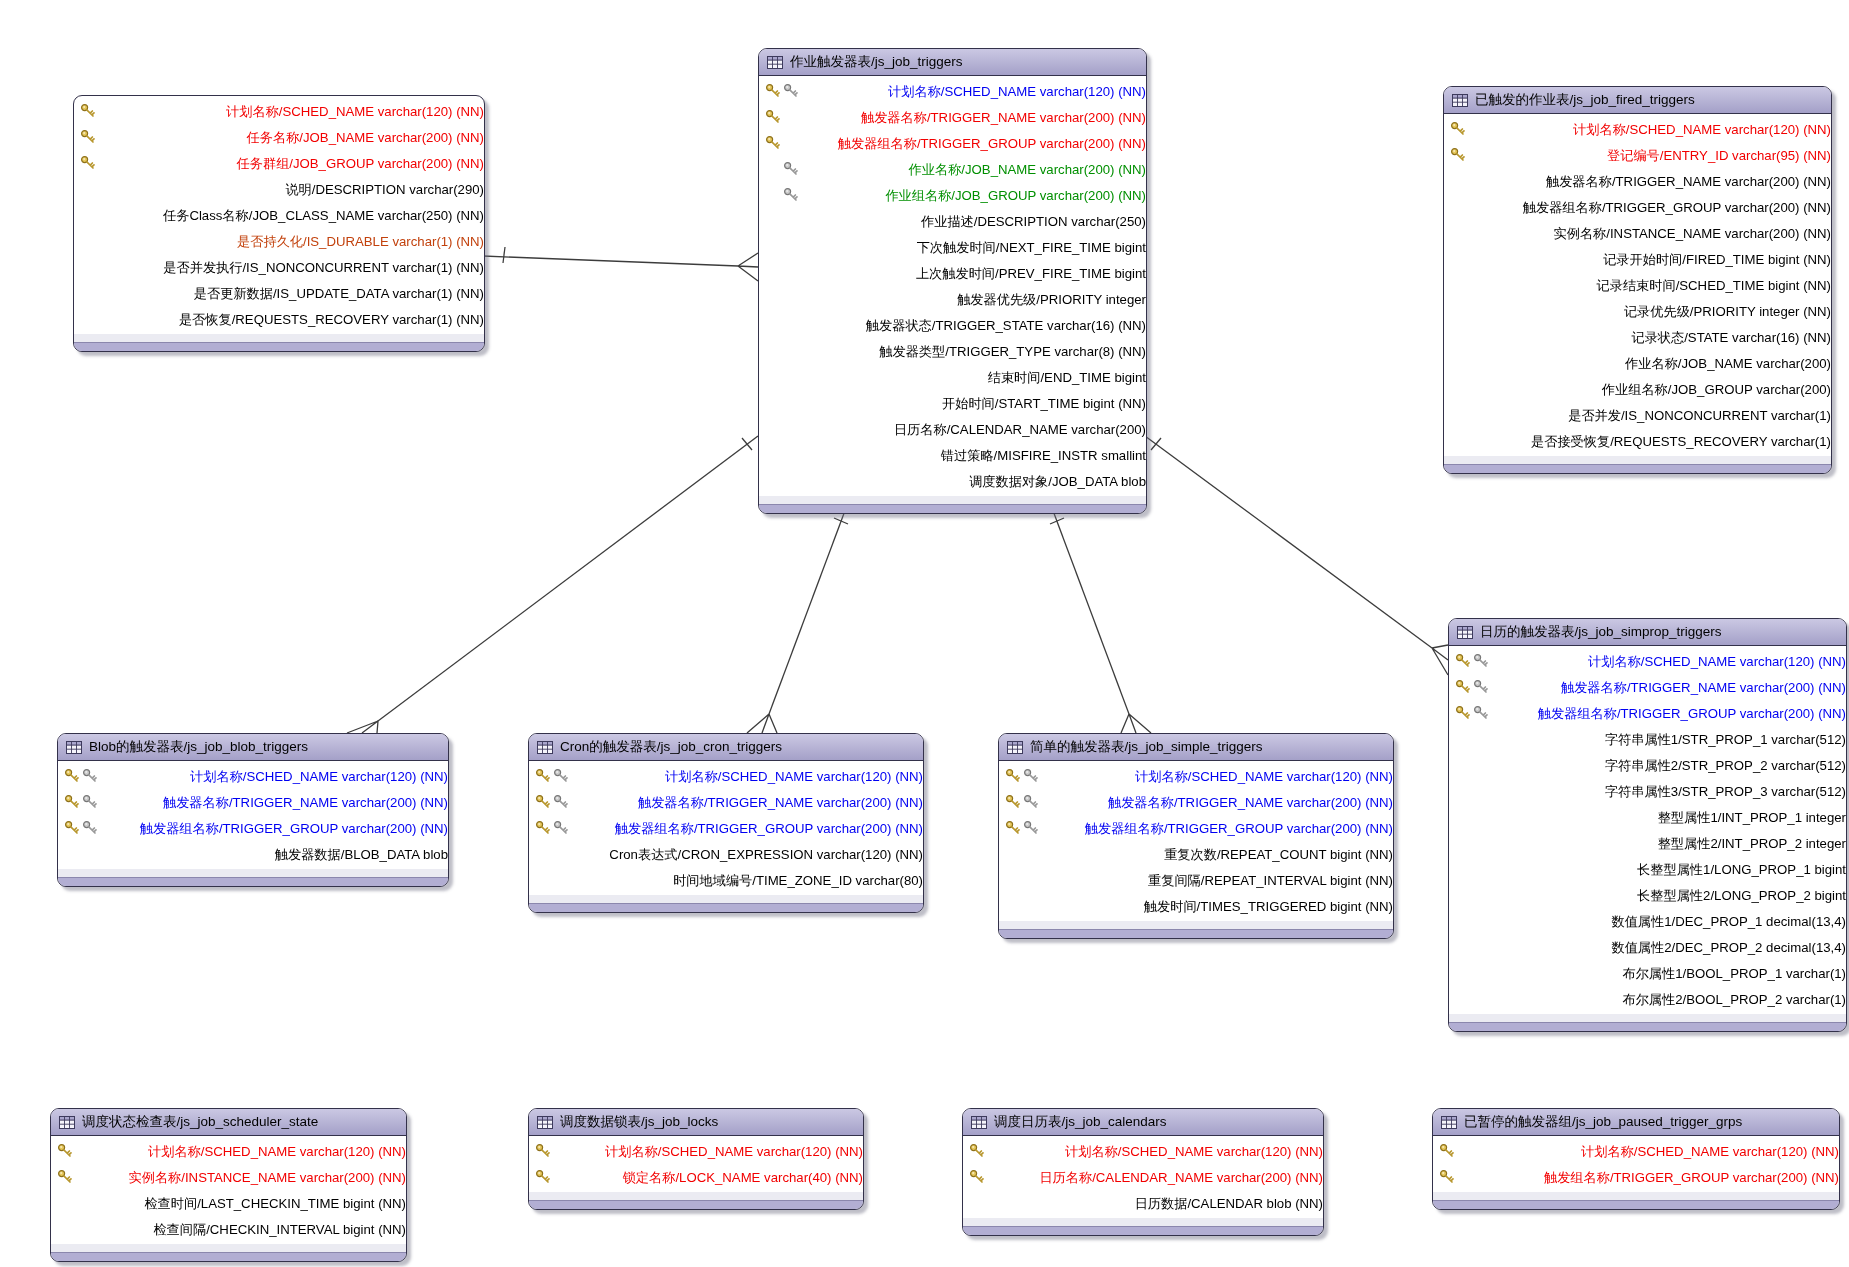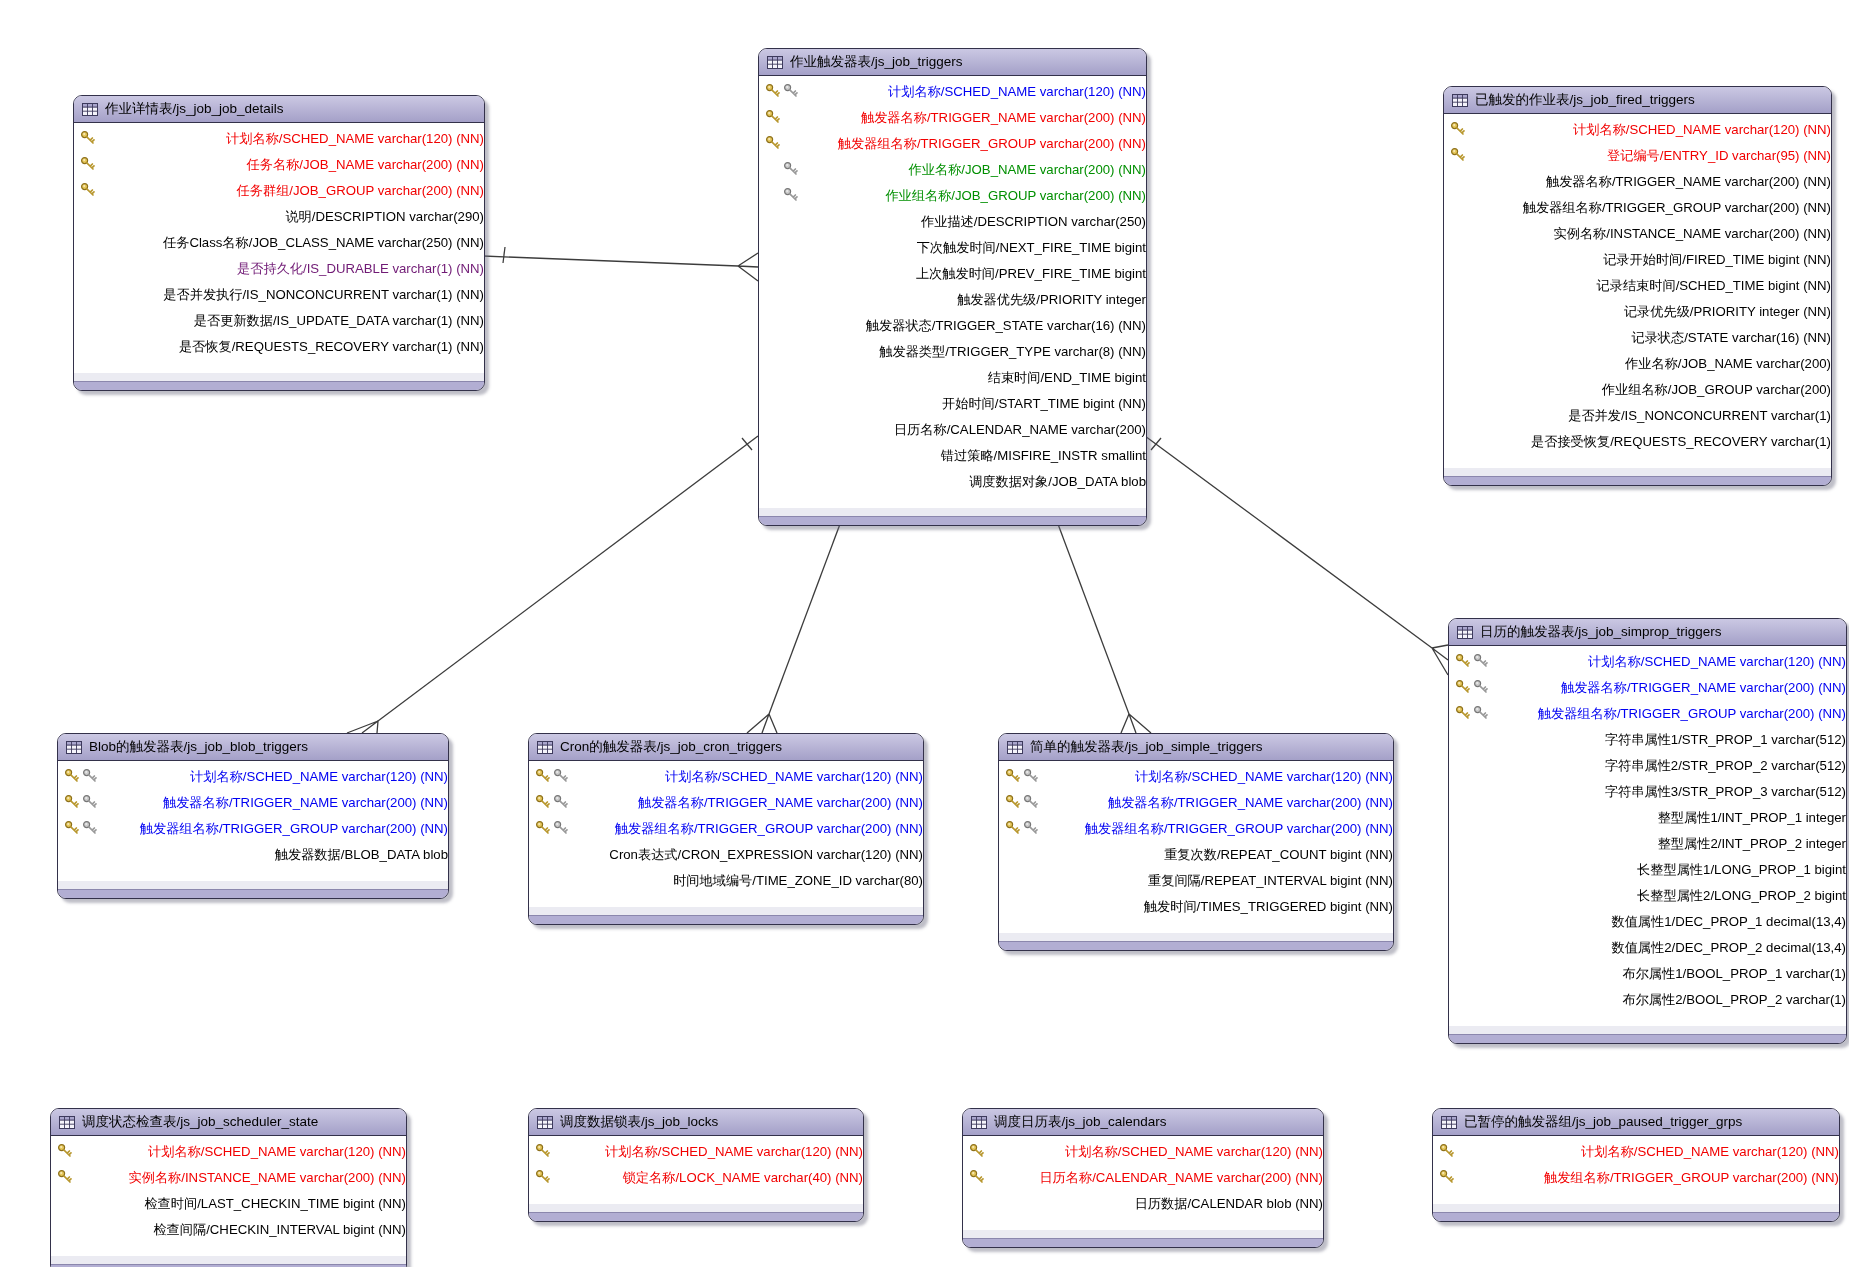--- a/index.html
+++ b/index.html
@@ -6,21 +6,21 @@
   html,body{margin:0;padding:0;background:#ffffff;}
   body{font-family:"Liberation Sans","DejaVu Sans",sans-serif;}
   #canvas{position:relative;width:1849px;height:1267px;background:#ffffff;overflow:hidden;}
   #rel{position:absolute;left:0;top:0;z-index:1;}
   .tbl{position:absolute;z-index:2;border:1.5px solid #33314a;border-radius:9px;overflow:hidden;
        background:#ffffff;box-shadow:4px 4px 3px rgba(110,110,130,.45);text-align:right;}
   .hdr{height:26px;display:flex;align-items:center;gap:7px;padding:0 8px;
        background:linear-gradient(#cbc8e3,#a4a0c8);border-bottom:1.4px solid #33314a;}
   .ttl{font-size:13.5px;color:#000;white-space:nowrap;}
   .gicon{width:16px;height:13px;flex:0 0 auto;}
-  .rows{padding:2px 0 14px;}
+  .rows{padding:2px 0 2px;}
   .row{position:relative;height:26px;line-height:26px;white-space:nowrap;}
   .ks{position:absolute;top:5px;width:16px;height:16px;}
   .s1{left:6px;}
   .s2{left:24px;}
   .key{width:16px;height:16px;display:block;}
   .ftxt{display:inline-block;margin-left:49px;font-size:13.2px;}
   .footA{height:8px;background:#ebebf2;}
   .footB{height:8px;background:#b2aed3;border-top:1px solid #8b87ad;}
 </style>
 </head>
@@ -50,28 +50,20 @@
       <path d="M1129 714 L1121 733 M1129 714 L1136 733 M1129 714 L1151 733"></path>
     </g>
     <g>
       <path d="M1145 436 L1432 648"></path>
       <path d="M1151 450 L1161 438"></path>
       <path d="M1432 648 L1448 645 M1432 648 L1448 660 M1432 648 L1448 675"></path>
     </g>
   </svg>
 
   <div class="tbl" style="left:73px;top:95px;width:410px">
-      <div class="hdr">
-        <svg class="gicon" viewBox="0 0 16 13">
-          <rect x="0.5" y="0.5" width="15" height="12" fill="#f5f4fb" stroke="#3d3a5c"></rect>
-          <rect x="0.5" y="0.5" width="15" height="3.6" fill="#aaa6cd" stroke="#3d3a5c"></rect>
-          <path d="M5.5 0.5 V12.5 M10.5 0.5 V12.5 M0.5 8.2 H15.5" stroke="#3d3a5c" stroke-width="0.9" fill="none"></path>
-        </svg>
-        <span class="ttl">作业详情表/js_job_job_details</span>
-      </div>
       <div class="rows">
         <div class="row" style="color:#f20000"><span class="ks s1">
             <svg class="key" viewBox="0 0 16 16">
               <circle cx="4.6" cy="4.6" r="3" fill="#e8c95c" stroke="#8e711c" stroke-width="1.2"></circle>
               <path d="M6.8 6.8 L13 13 M10.2 10.2 L12.4 8 M11.9 11.9 L14 9.8" fill="none" stroke="#b8972e" stroke-width="1.7" stroke-linecap="round"></path>
               <circle cx="4.2" cy="4" r="1" fill="#ffffff" opacity="0.6"></circle>
             </svg>
           </span><span class="ks s2"></span><span class="ftxt">计划名称/SCHED_NAME varchar(120) (NN)</span></div>
         <div class="row" style="color:#f20000"><span class="ks s1">
             <svg class="key" viewBox="0 0 16 16">
@@ -82,21 +74,21 @@
           </span><span class="ks s2"></span><span class="ftxt">任务名称/JOB_NAME varchar(200) (NN)</span></div>
         <div class="row" style="color:#f20000"><span class="ks s1">
             <svg class="key" viewBox="0 0 16 16">
               <circle cx="4.6" cy="4.6" r="3" fill="#e8c95c" stroke="#8e711c" stroke-width="1.2"></circle>
               <path d="M6.8 6.8 L13 13 M10.2 10.2 L12.4 8 M11.9 11.9 L14 9.8" fill="none" stroke="#b8972e" stroke-width="1.7" stroke-linecap="round"></path>
               <circle cx="4.2" cy="4" r="1" fill="#ffffff" opacity="0.6"></circle>
             </svg>
           </span><span class="ks s2"></span><span class="ftxt">任务群组/JOB_GROUP varchar(200) (NN)</span></div>
         <div class="row" style="color:#000000"><span class="ks s1"></span><span class="ks s2"></span><span class="ftxt">说明/DESCRIPTION varchar(290)</span></div>
         <div class="row" style="color:#000000"><span class="ks s1"></span><span class="ks s2"></span><span class="ftxt">任务Class名称/JOB_CLASS_NAME varchar(250) (NN)</span></div>
-        <div class="row" style="color:#701a75"><span class="ks s1"></span><span class="ks s2"></span><span class="ftxt">是否持久化/IS_DURABLE varchar(1) (NN)</span></div>
+        <div class="row" style="color:#c2410c"><span class="ks s1"></span><span class="ks s2"></span><span class="ftxt">是否持久化/IS_DURABLE varchar(1) (NN)</span></div>
         <div class="row" style="color:#000000"><span class="ks s1"></span><span class="ks s2"></span><span class="ftxt">是否并发执行/IS_NONCONCURRENT varchar(1) (NN)</span></div>
         <div class="row" style="color:#000000"><span class="ks s1"></span><span class="ks s2"></span><span class="ftxt">是否更新数据/IS_UPDATE_DATA varchar(1) (NN)</span></div>
         <div class="row" style="color:#000000"><span class="ks s1"></span><span class="ks s2"></span><span class="ftxt">是否恢复/REQUESTS_RECOVERY varchar(1) (NN)</span></div>
       </div>
       <div class="footA"></div>
       <div class="footB"></div>
     </div>
   <div class="tbl" style="left:758px;top:48px;width:387px">
       <div class="hdr">
         <svg class="gicon" viewBox="0 0 16 13">

